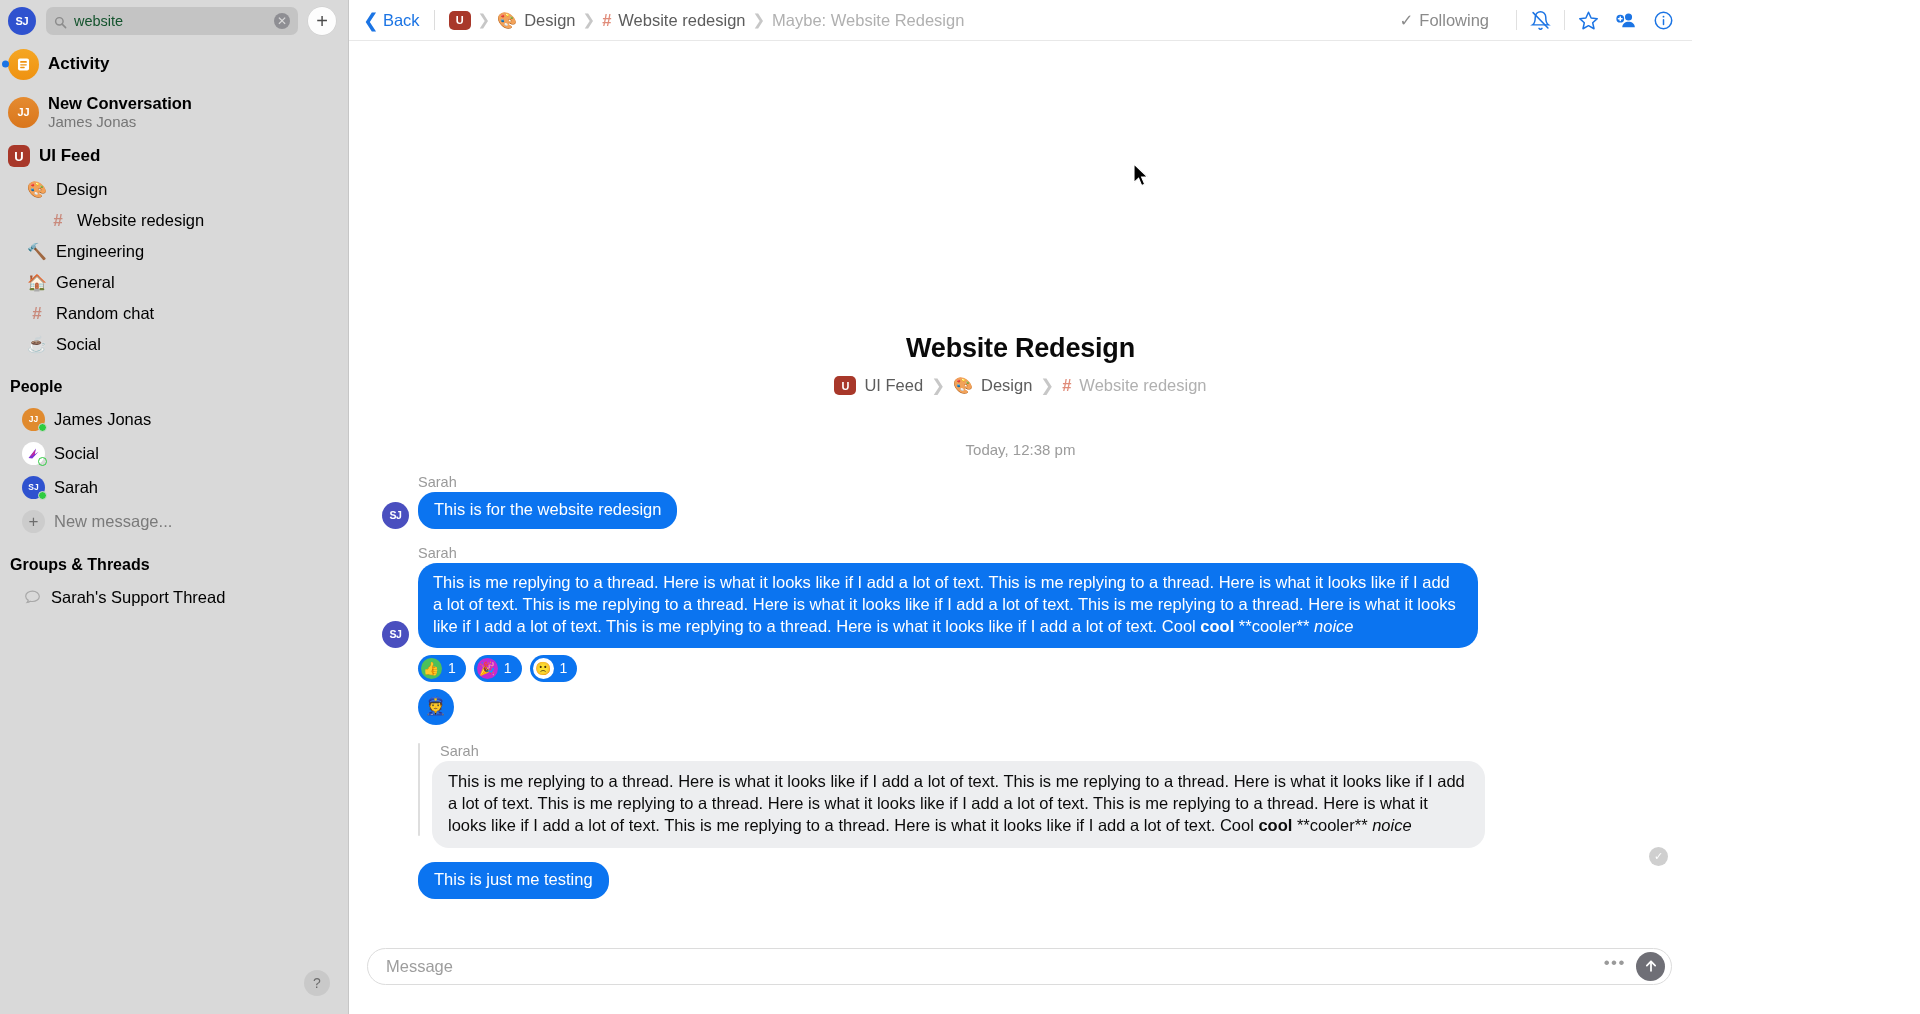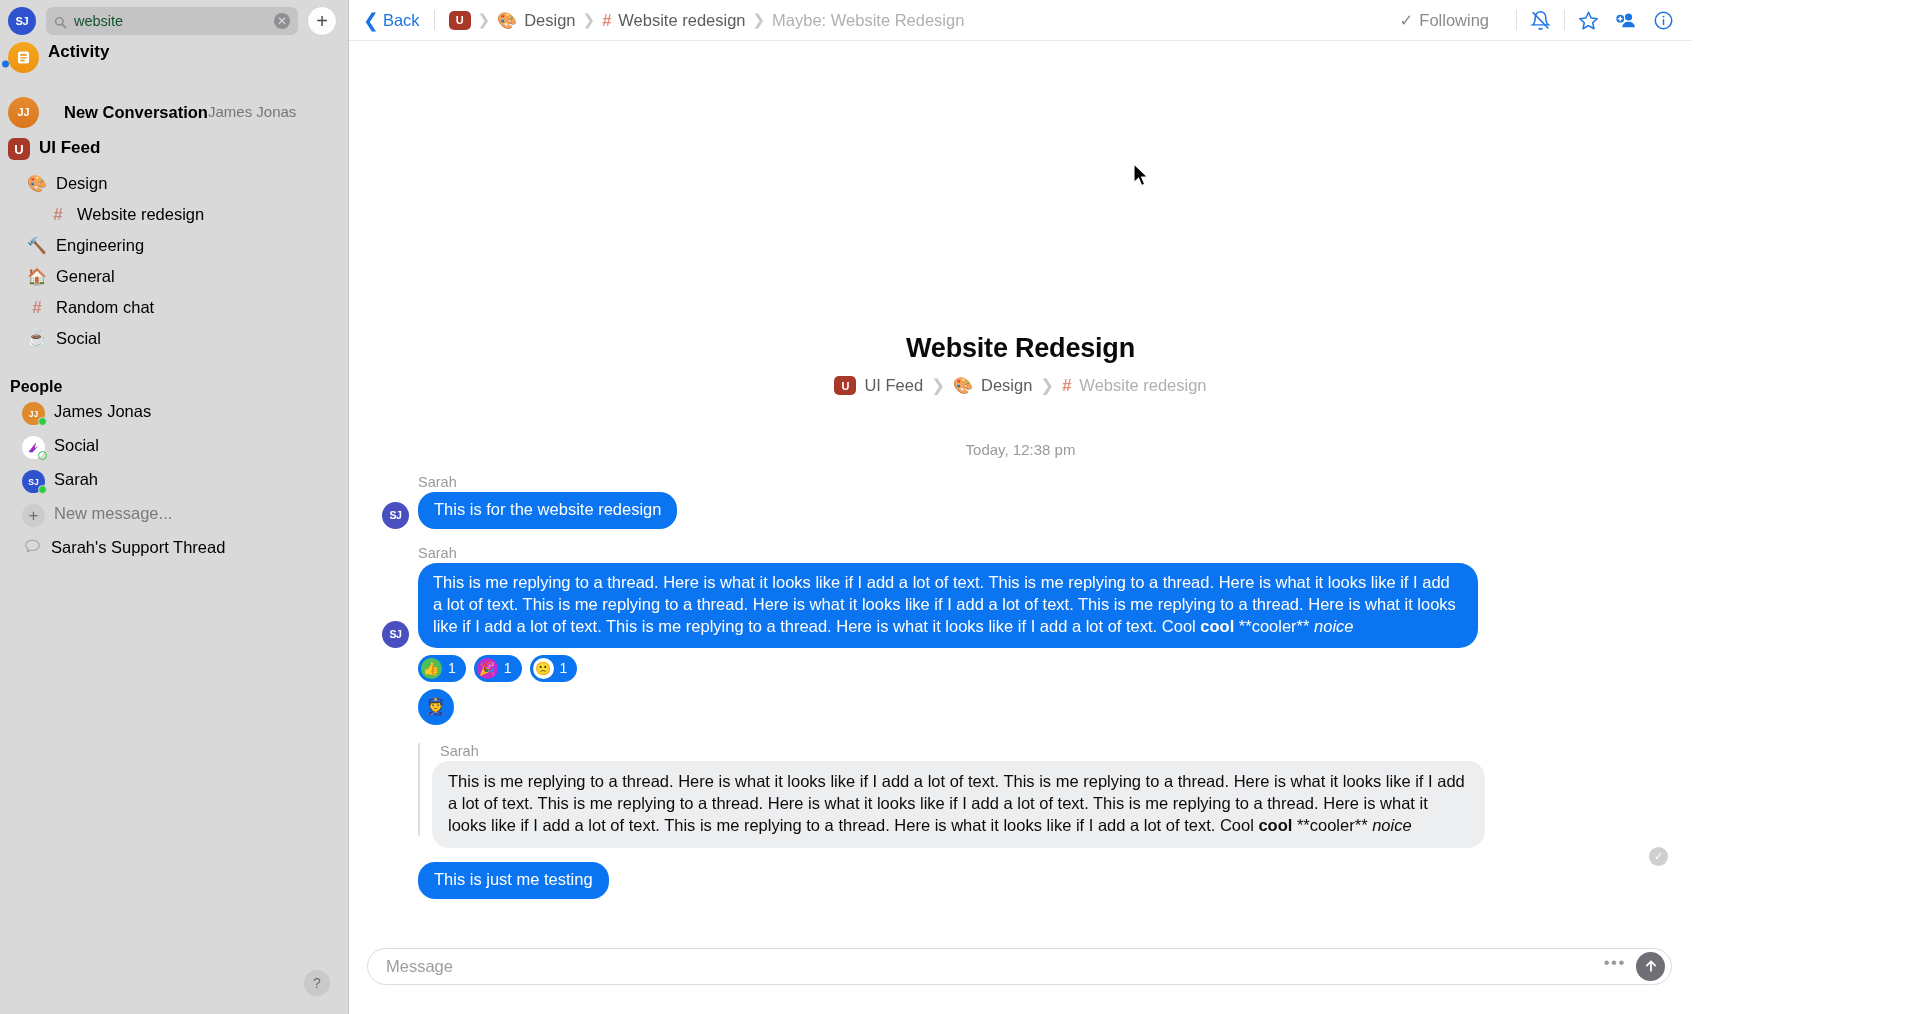--- a/index.html
+++ b/index.html
@@ -58,21 +58,21 @@
     width: 28px; height: 28px; border-radius: 50%;
     background: #fdfdfd;
     display: flex; align-items: center; justify-content: center;
     color: #4a4a4a; font-size: 20px; font-weight: 300; line-height: 1;
     flex: 0 0 28px; cursor: pointer;
     box-shadow: 0 0 0 .5px rgba(0,0,0,.06);
   }
 
   .snav { padding: 0 0 0 0; }
   .row {
-    display: flex; align-items: flex-start;
+    display: flex; align-items: center;
     height: 34px; padding: 0 10px 0 8px;
     position: relative; cursor: pointer;
     gap: 9px;
   }
   .row .txt { font-size: 16.5px; color: #000; white-space: nowrap; }
   .unread-dot {
     position: absolute; left: 2px; top: 50%; transform: translateY(-50%);
     width: 7px; height: 7px; border-radius: 50%; background: #1b74e4;
   }
 
@@ -87,21 +87,21 @@
   .row.activity-row .txt { font-weight: bold; font-size: 17px; }
 
   .conv-row { height: 52px; align-items: center; }
   .conv-av {
     width: 31px; height: 31px; border-radius: 50%;
     background: linear-gradient(180deg,#e58b30,#d9761c);
     color: #fff; font-size: 11px; font-weight: bold;
     display: flex; align-items: center; justify-content: center;
     flex: 0 0 31px; letter-spacing: -0.2px;
   }
-  .conv-txt { display: flex; flex-direction: row; line-height: 1.15; margin-left: 16px; }
+  .conv-txt { display: flex; flex-direction: column; line-height: 1.15; }
   .conv-title { font-size: 16.5px; font-weight: bold; color: #000; }
   .conv-sub { font-size: 15px; color: #767676; }
 
   .feed-row { height: 36px; }
   .ui-logo {
     width: 22px; height: 22px; border-radius: 6px;
     background: #a8382a; color: #fff;
     font-size: 13px; font-weight: bold;
     display: flex; align-items: center; justify-content: center;
     flex: 0 0 22px;
@@ -400,20 +400,21 @@
           <span class="status"></span>
         </span>
         <span class="txt">Sarah</span>
       </div>
 
       <div class="row newmsg-row">
         <span class="newmsg-circ">+</span>
         <span class="txt">New message...</span>
       </div>
 
+      <div class="sec-head">Groups &amp; Threads</div>
 
       <div class="row p-row">
         <span class="em">
           <svg viewBox="0 0 20 18" width="17" height="16">
               <path d="M10 2C5.6 2 2 4.7 2 8c0 1.9 1.2 3.6 3 4.7-.2 1-.7 2-1.4 2.8 1.5-.2 2.8-.8 3.7-1.5.9.2 1.8.3 2.7.3 4.4 0 8-2.7 8-6S14.4 2 10 2z" fill="none" stroke="#a8a8a8" stroke-width="1.4"></path>
             </svg>
         </span>
         <span class="txt">Sarah's Support Thread</span>
       </div>
     </div>

